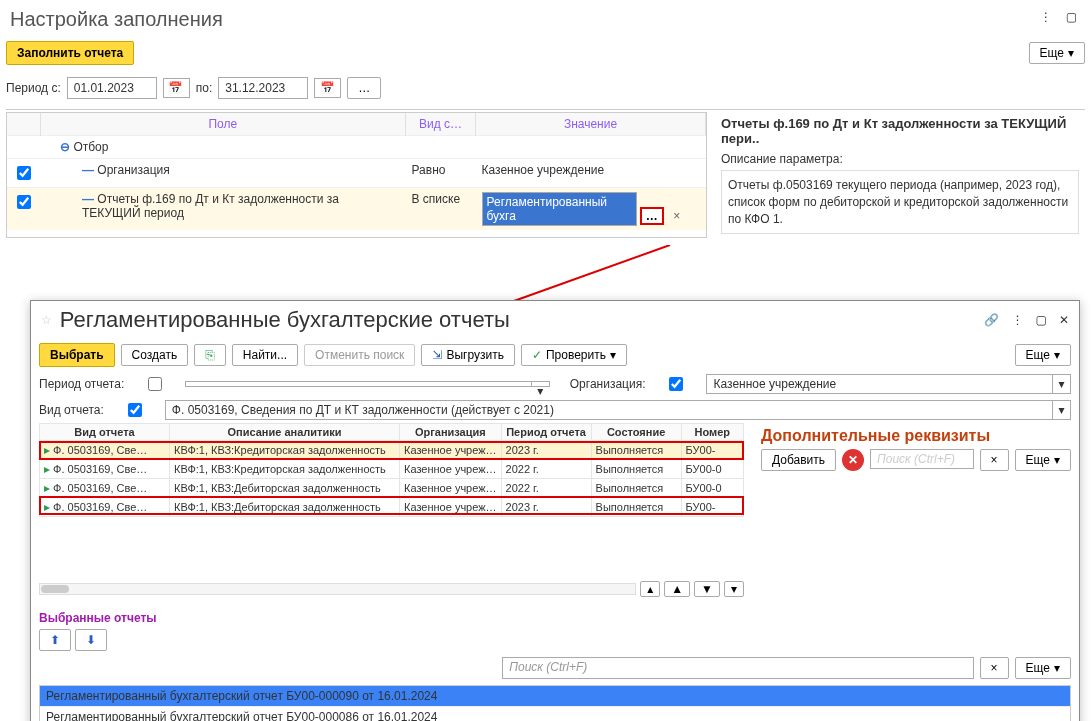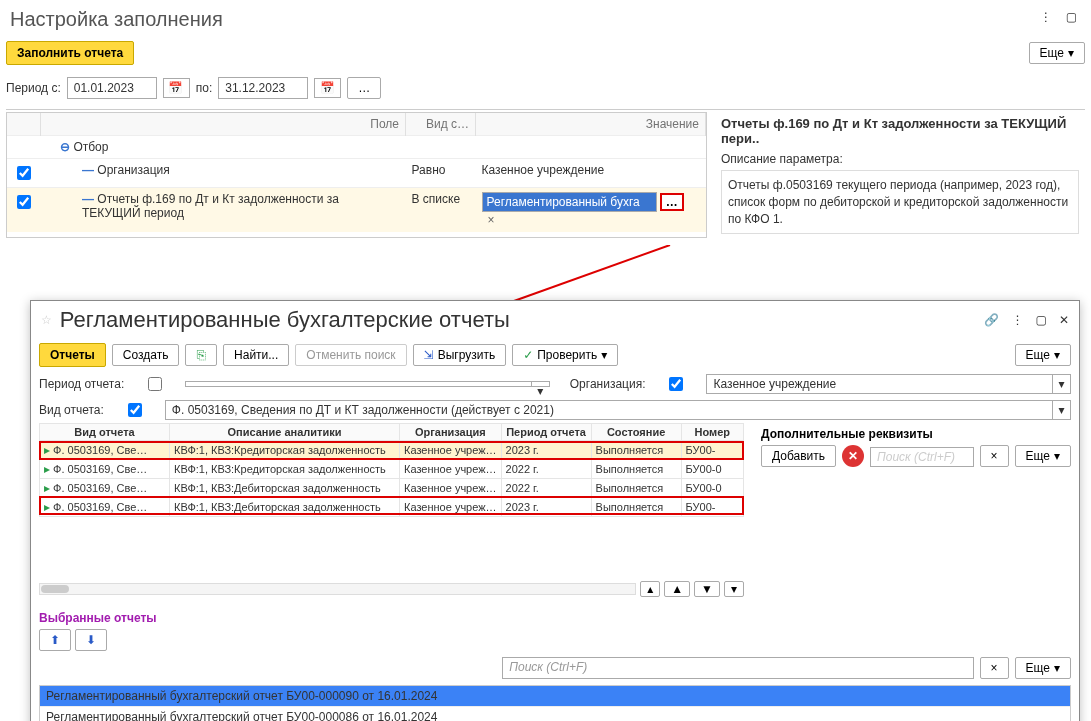--- a/index.html
+++ b/index.html
@@ -11,29 +11,29 @@
 .btn { background: #fff; border: 1px solid #aaa; padding: 3px 10px; border-radius: 2px; cursor: pointer; display: inline-flex; align-items: center; gap: 4px; }
 .btn-gray { color: #999; border-color: #ccc; }
 .row-period { display: flex; align-items: center; gap: 6px; margin-bottom: 10px; }
 .input { border: 1px solid #aaa; padding: 3px 6px; background: #fff; min-width: 90px; }
 .cal-icon { background: #fff; border: 1px solid #aaa; padding: 2px 5px; cursor: pointer; }
 .layout-top { display: flex; gap: 8px; border-top: 1px solid #ccc; padding-top: 2px; }
 .grid-left { flex: 1; border: 1px solid #ccc; }
 .panel-right { width: 370px; padding: 4px 6px; }
 .panel-right-title { font-weight: bold; font-size: 13px; margin-bottom: 6px; }
 .table { width: 100%; border-collapse: collapse; }
-.table th { background: #f8f8f8; text-align: right; padding: 4px 6px; border-right: 1px solid #e0e0e0; font-weight: normal; color: #737373; }
+.table th { background: #f8f8f8; text-align: center; padding: 4px 6px; border-right: 1px solid #e0e0e0; font-weight: normal; color: #8b5cf6; }
 .table td { padding: 4px 6px; border-top: 1px solid #eee; vertical-align: top; }
 .row-yellow { background: #fff9e6; }
 .chk { width: 14px; height: 14px; }
 .indent1 { padding-left: 20px !important; }
 .indent2 { padding-left: 42px !important; }
 .minus { color: #3a76d0; font-weight: bold; }
 .value-cell { position: relative; }
-.value-input { background: #3a76d0; color: #fff; padding: 2px 4px; border: 1px solid #aaa; width: 175px; display: inline-block; }
+.value-input { background: #3a76d0; color: #fff; padding: 2px 4px; border: 1px solid #aaa; width: 155px; display: inline-block; }
 .dots-btn { border: 2px solid #d00; background:#fff; padding: 0 4px; font-weight: bold; cursor: pointer; }
 .x-btn { background: none; border: none; cursor: pointer; color: #666; }
 
 .dialog { position: absolute; left: 30px; top: 300px; width: 1050px; background: #fff; border: 1px solid #888; box-shadow: 0 2px 10px rgba(0,0,0,0.25); }
 .dialog-header { display: flex; align-items: center; padding: 6px 10px; gap: 8px; }
 .dialog-title { font-size: 22px; flex: 1; }
 .dialog-hdr-icons { display: flex; gap: 12px; align-items: center; }
 .dialog-toolbar { display: flex; align-items: center; gap: 6px; padding: 4px 8px; }
 .dialog-filter-row { display: flex; align-items: center; gap: 20px; padding: 3px 8px; }
 .filter-select { border: 1px solid #aaa; padding: 2px 6px; flex: 1; position: relative; }
@@ -51,22 +51,22 @@
 .scroll-spacer { flex: 1; height: 12px; background: #f5f5f5; border: 1px solid #ddd; position: relative; }
 .scroll-thumb { position: absolute; left: 1px; top: 1px; width: 28px; height: 8px; background: #ccc; border-radius: 4px; }
 .selected-title { color: #a21caf; font-weight: bold; margin: 6px 4px 4px 0; padding: 0 8px; }
 .move-btns { display: flex; gap: 4px; padding: 0 8px 6px 8px; }
 .search-row { padding: 0 8px 6px 8px; display: flex; gap: 6px; }
 .search-input { flex:1; border: 1px solid #aaa; padding: 2px 6px; color: #999; font-style: italic; }
 .selected-list { margin: 0 8px 8px 8px; border: 1px solid #ccc; }
 .selected-list div { padding: 3px 6px; border-bottom: 1px solid #eee; }
 .green-chk { color: #2a9d4a; font-weight: bold; }
 
-.req-title { color: #000000; font-weight: bold; padding: 4px 0; font-size: 12px; }
-.req-toolbar { display: flex; gap: 6px; align-items: flex-end; margin-bottom: 4px; }
+.req-title { color: #c2410c; font-weight: bold; padding: 4px 0; font-size: 16px; }
+.req-toolbar { display: flex; gap: 6px; align-items: flex-start; margin-bottom: 4px; }
 .red-circle { width:22px; height:22px; border-radius:50%; background:#d33; color:#fff; display:inline-flex; align-items:center; justify-content:center; font-weight:bold; }
 .req-table { width:100%; border-collapse: collapse; border: 1px solid #ddd; }
 .req-table th, .req-table td { padding: 3px 6px; border: 1px solid #e5e5e5; font-size: 11px; text-align: left; }
 
 .arrow-line { position: absolute; left: 470px; top: 245px; width: 220px; height: 80px; pointer-events: none; }
 </style>
 </head>
 <body>
 
 <div class="main-title">Настройка заполнения</div>
@@ -153,21 +153,21 @@
     <div class="dialog-title">Регламентированные бухгалтерские отчеты</div>
     <div class="dialog-hdr-icons">
       <span>🔗</span>
       <span>⋮</span>
       <span>▢</span>
       <span>✕</span>
     </div>
   </div>
 
   <div class="dialog-toolbar">
-    <button class="btn-yellow">Отчеты</button>
+    <button class="btn-yellow">Выбрать</button>
     <button class="btn">Создать</button>
     <button class="btn" style="color:#2a9d4a">⎘</button>
     <button class="btn">Найти...</button>
     <button class="btn btn-gray">Отменить поиск</button>
     <button class="btn">
         <span style="color:#2a5ac7">⇲</span> 
         <span>Выгрузить</span>
       </button>
     <button class="btn">
         <span style="color:#2a9d4a">✓</span> 

